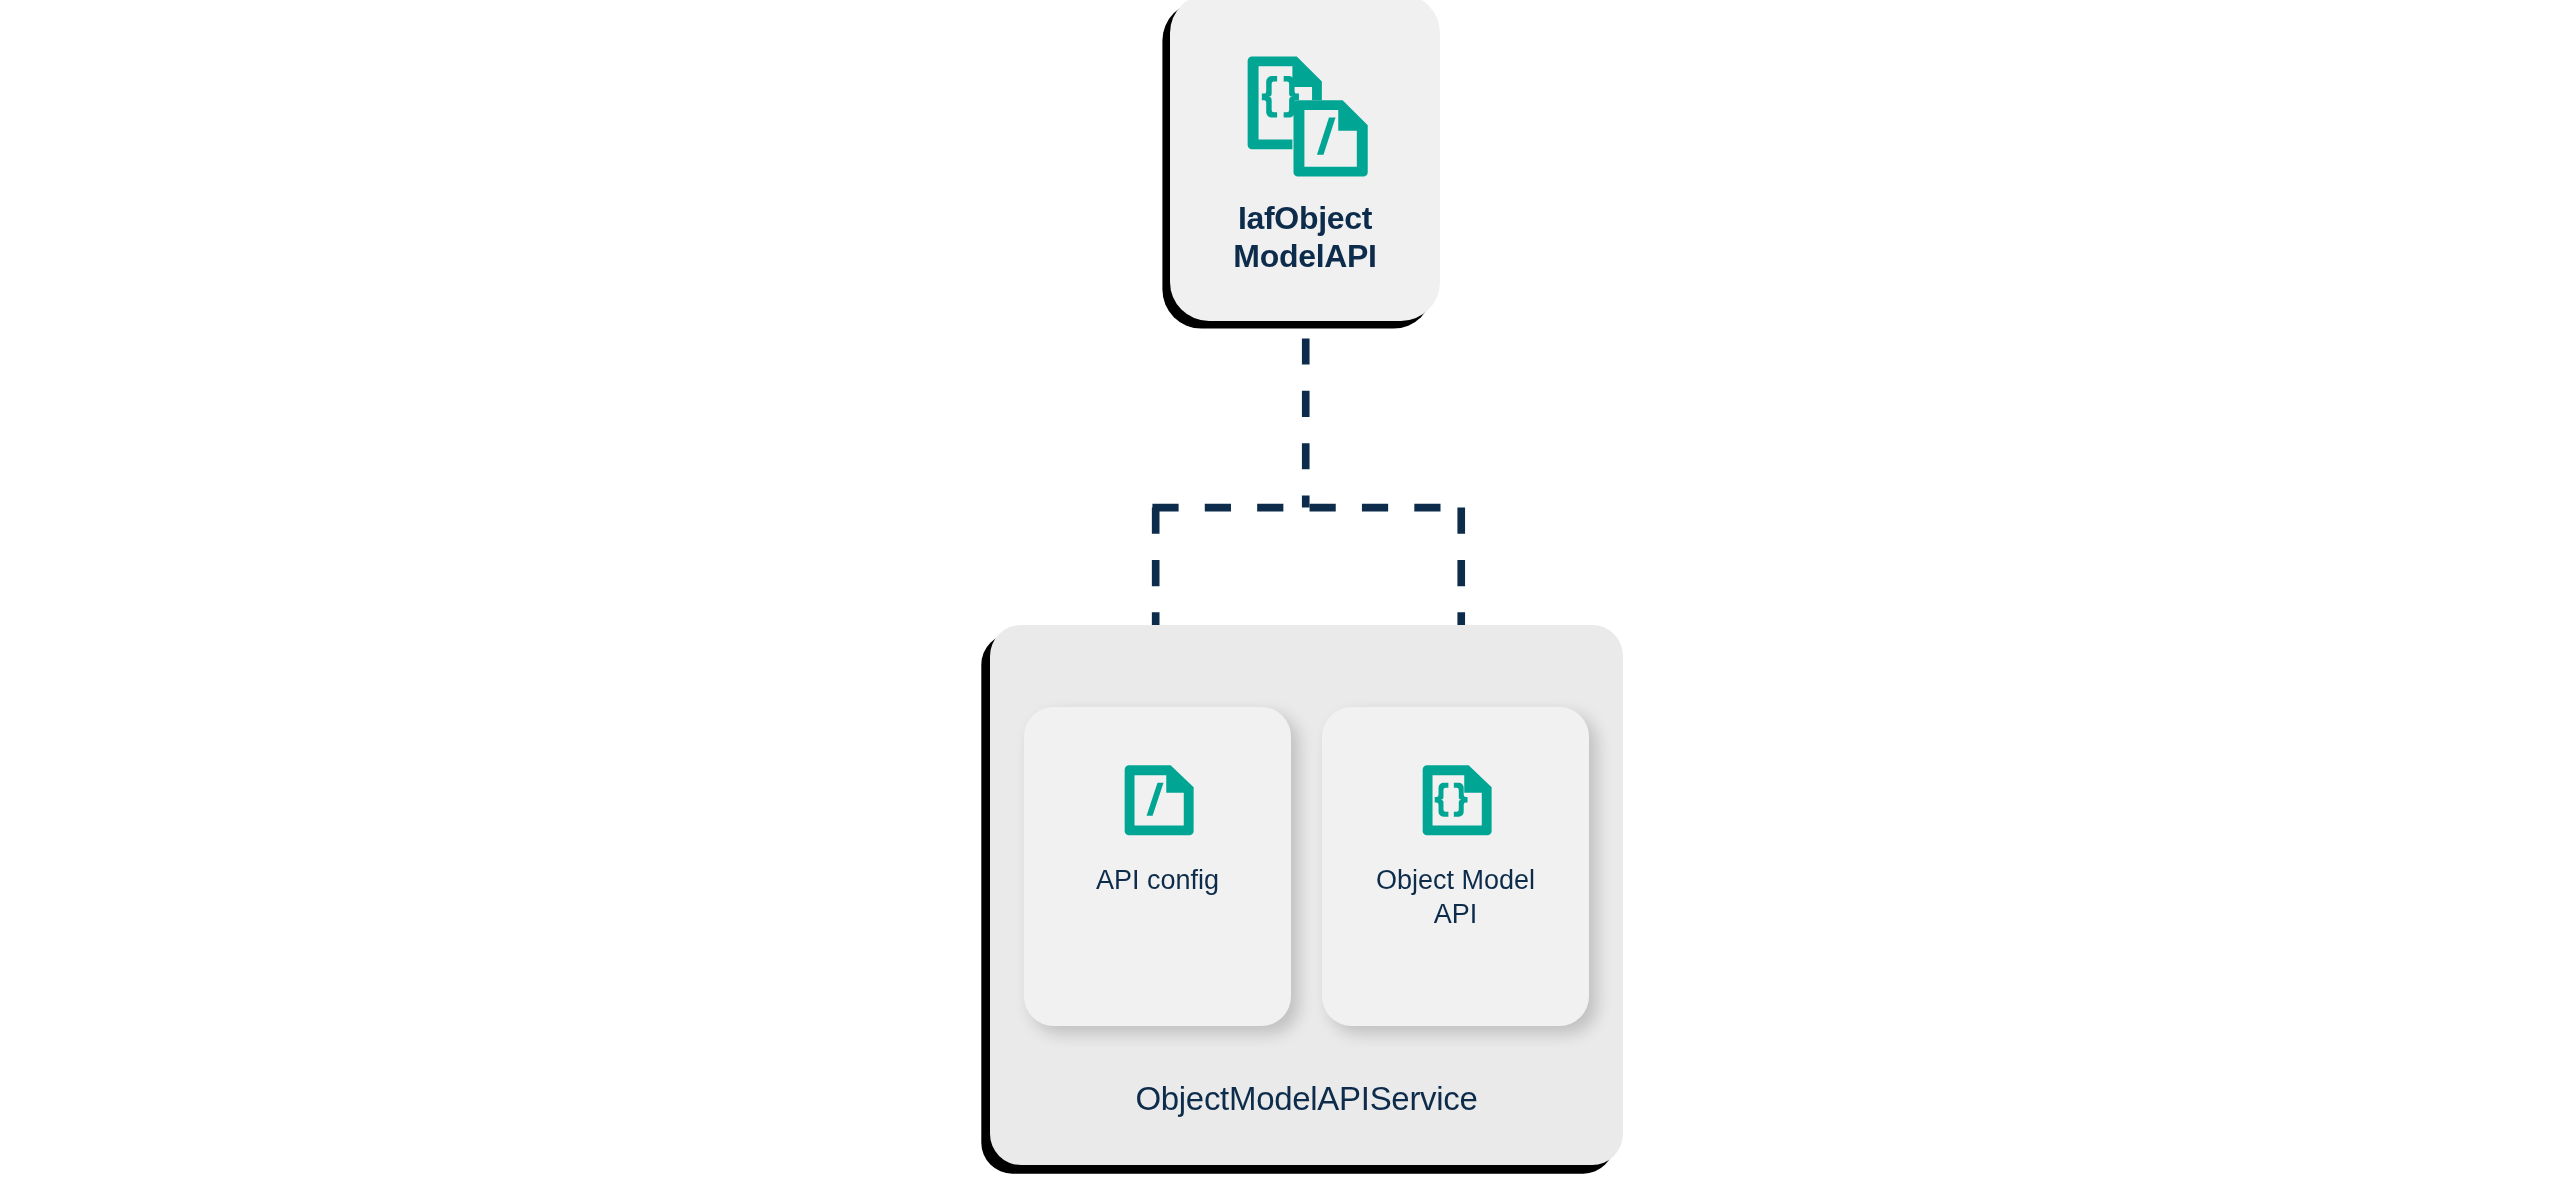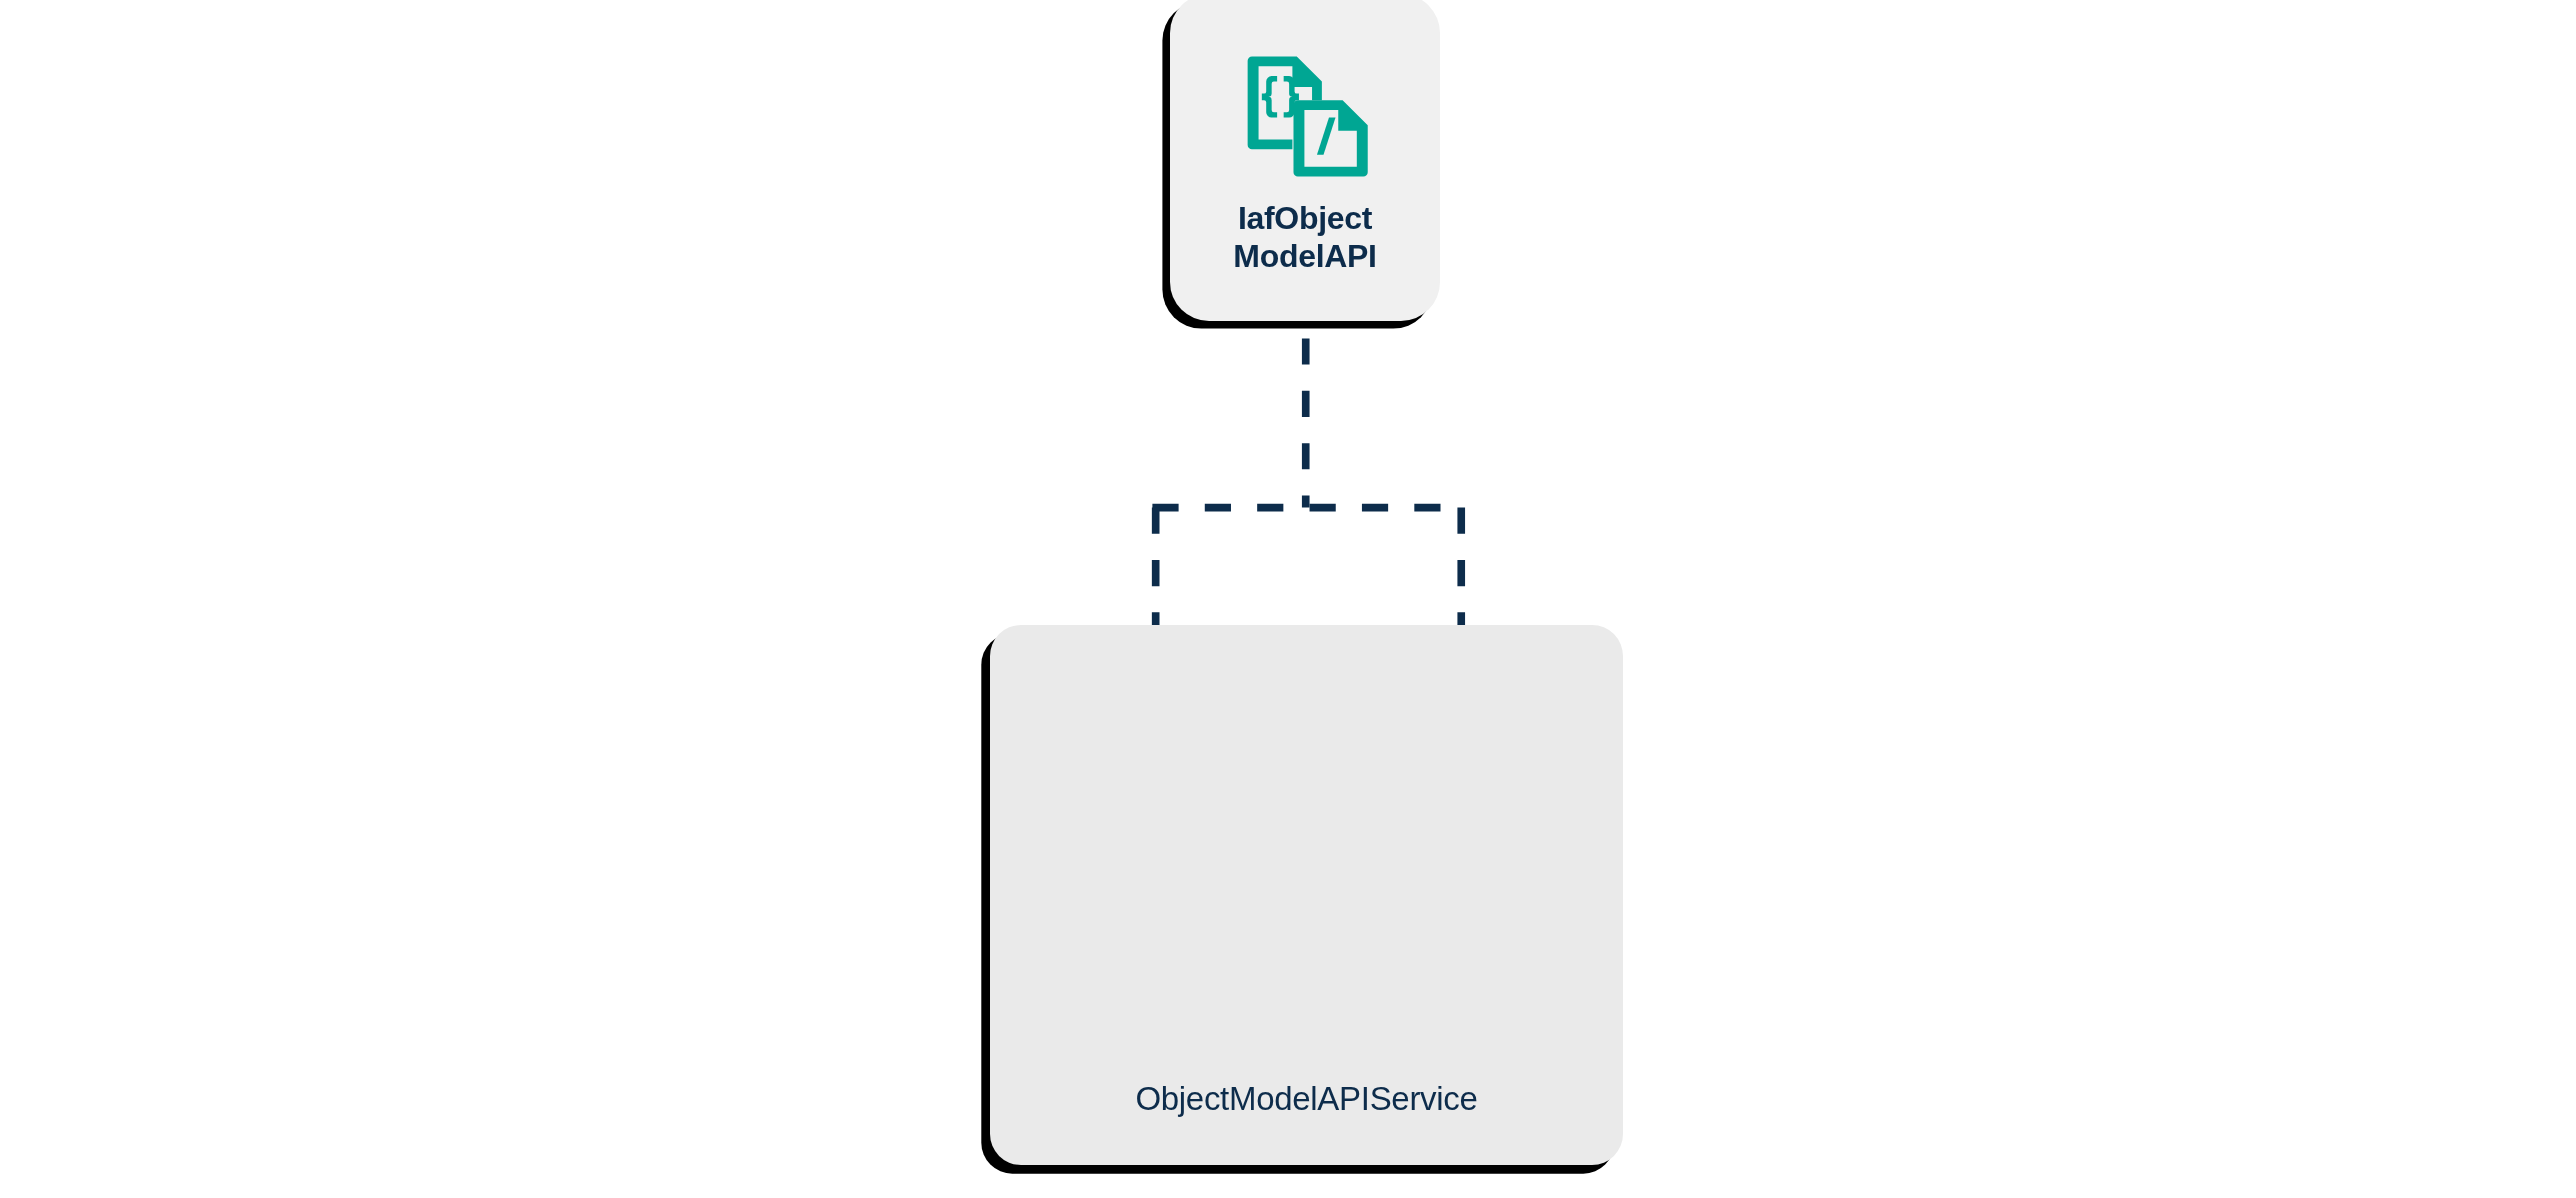--- a/index.html
+++ b/index.html
@@ -154,18 +154,45 @@
 
     <line x1="2678" y1="930" x2="2678" y2="1222" stroke="#0d2c4b" stroke-width="14" stroke-dasharray="48 48" fill="none"></line>
 
     <path d="M2084 1216 L2118 1262 L2152 1216" stroke="#0d2c4b" stroke-width="16" fill="none" stroke-linecap="square"></path>
 
     <path d="M2644 1216 L2678 1262 L2712 1216" stroke="#0d2c4b" stroke-width="16" fill="none" stroke-linecap="square"></path>
   </svg>
 
   <div class="service-container">
 
+    <div class="service-cards">
+
+      <div class="service-card">
+        <span class="card-icon">
+          <svg viewBox="0 0 148 148" width="81" height="81" xmlns="http://www.w3.org/2000/svg">
+            <path d="M14 14 a8 8 0 0 1 8 -8 H98 L140 46 V126 a8 8 0 0 1 -8 8 H22 a8 8 0 0 1 -8 -8 Z M32 24 V116 H122 V56 H90 V24 Z" fill="#00a693"></path>
+            <path d="M74 38 h11 l-20 60 h-11 Z" fill="#00a693"></path>
+          </svg>
+        </span>
+        <div class="card-label">API config</div>
+      </div>
+
+      <div class="service-card">
+        <span class="card-icon">
+          <svg viewBox="0 0 148 148" width="81" height="81" xmlns="http://www.w3.org/2000/svg">
+            <path d="M14 14 a8 8 0 0 1 8 -8 H98 L140 46 V126 a8 8 0 0 1 -8 8 H22 a8 8 0 0 1 -8 -8 Z M32 24 V116 H122 V56 H90 V24 Z" fill="#00a693"></path>
+            <g fill="#00a693">
+              <path d="M52 38 h9 v9 h-5 a4 4 0 0 0 -4 4 v13 a5 5 0 0 1 -5 5 a5 5 0 0 1 5 5 v13 a4 4 0 0 0 4 4 h5 v9 h-9 a9 9 0 0 1 -9 -9 v-13 a4 4 0 0 0 -4 -4 h-3 v-10 h3 a4 4 0 0 0 4 -4 v-13 a9 9 0 0 1 9 -9 Z"></path>
+              <path d="M80 38 h-9 v9 h5 a4 4 0 0 1 4 4 v13 a5 5 0 0 0 5 5 a5 5 0 0 0 -5 5 v13 a4 4 0 0 1 -4 4 h-5 v9 h9 a9 9 0 0 0 9 -9 v-13 a4 4 0 0 1 4 -4 h3 v-10 h-3 a4 4 0 0 1 -4 -4 v-13 a9 9 0 0 0 -9 -9 Z"></path>
+            </g>
+          </svg>
+        </span>
+        <div class="card-label">Object Model
+API</div>
+      </div>
+
+    </div>
 
     <div class="service-title">ObjectModelAPIService</div>
   </div>
 
 </div>
 
 
 </body></html>

